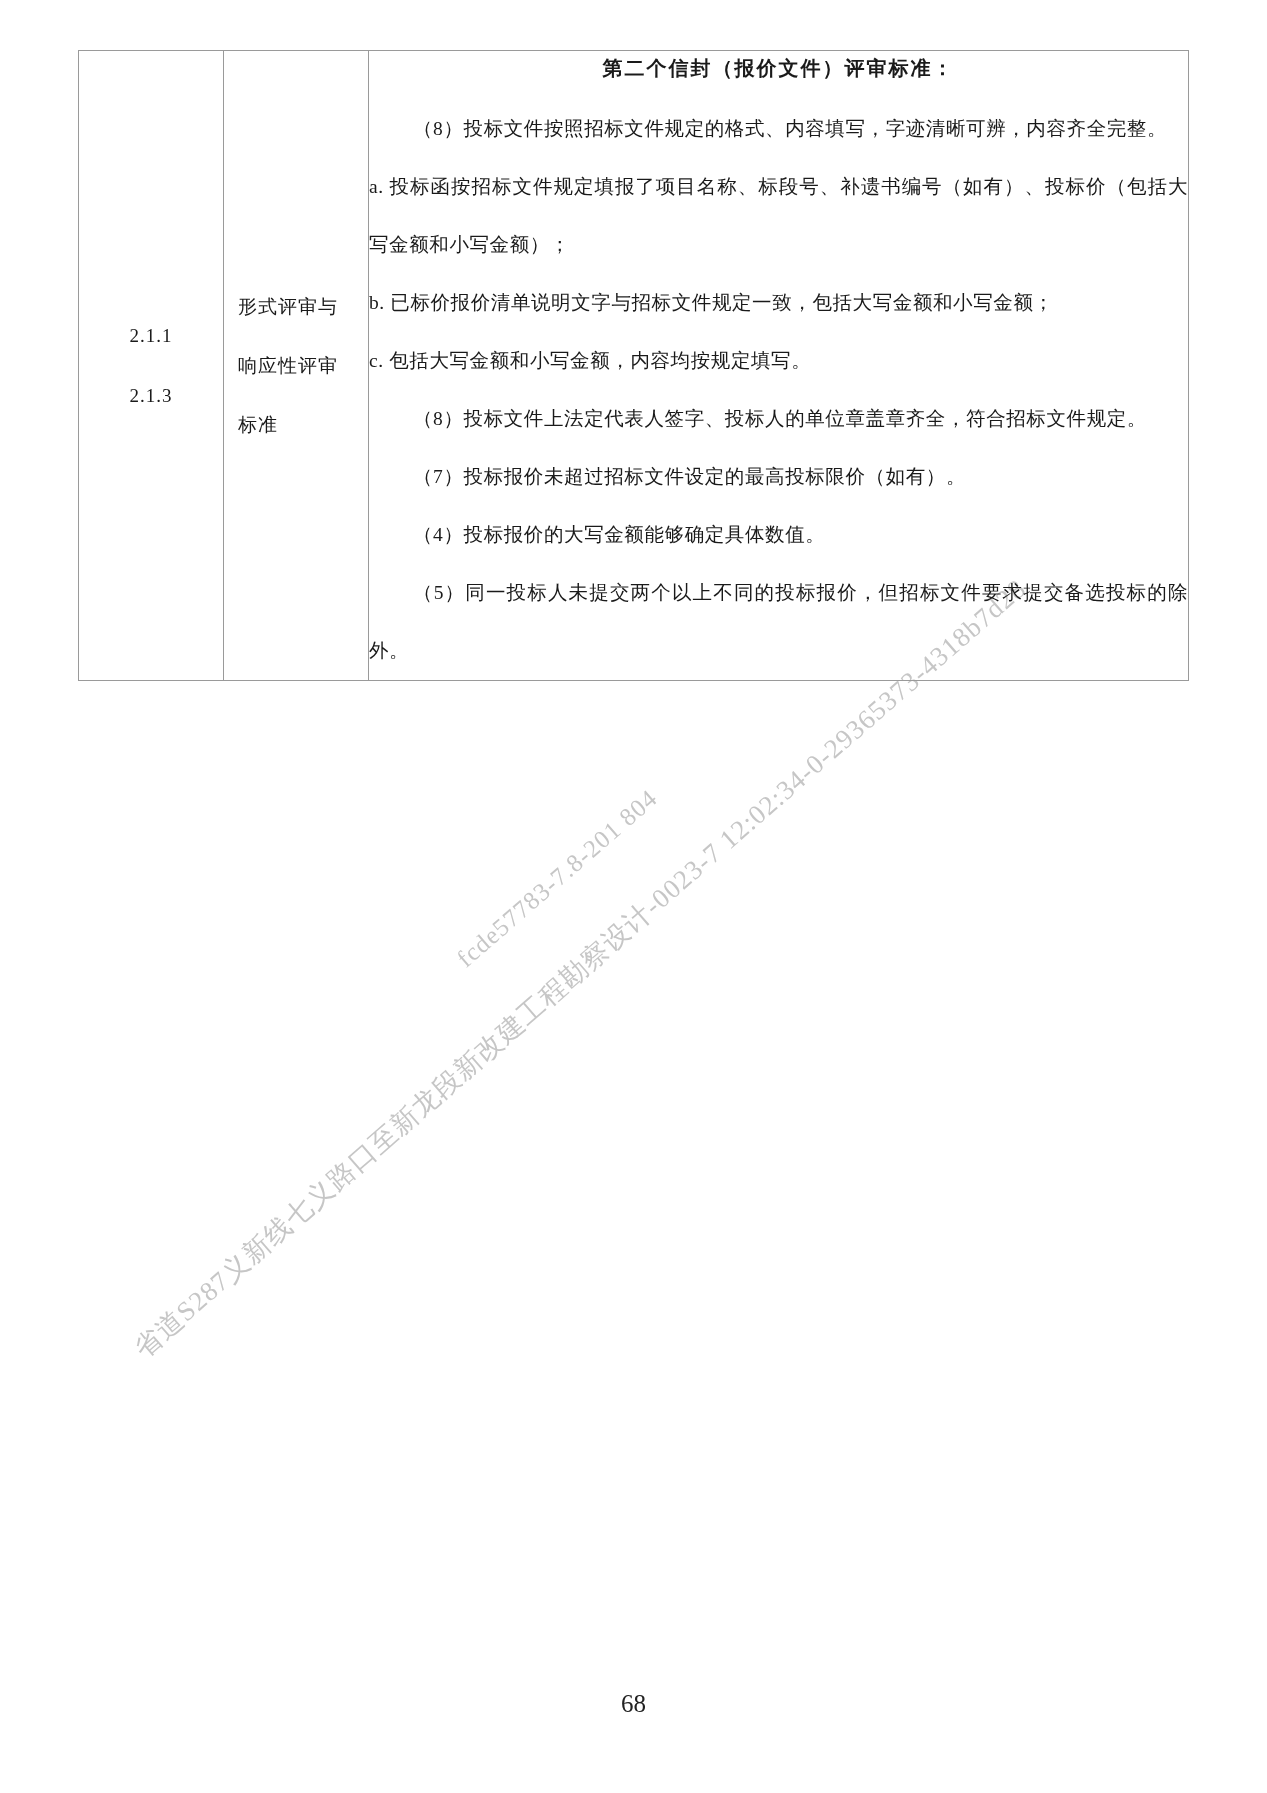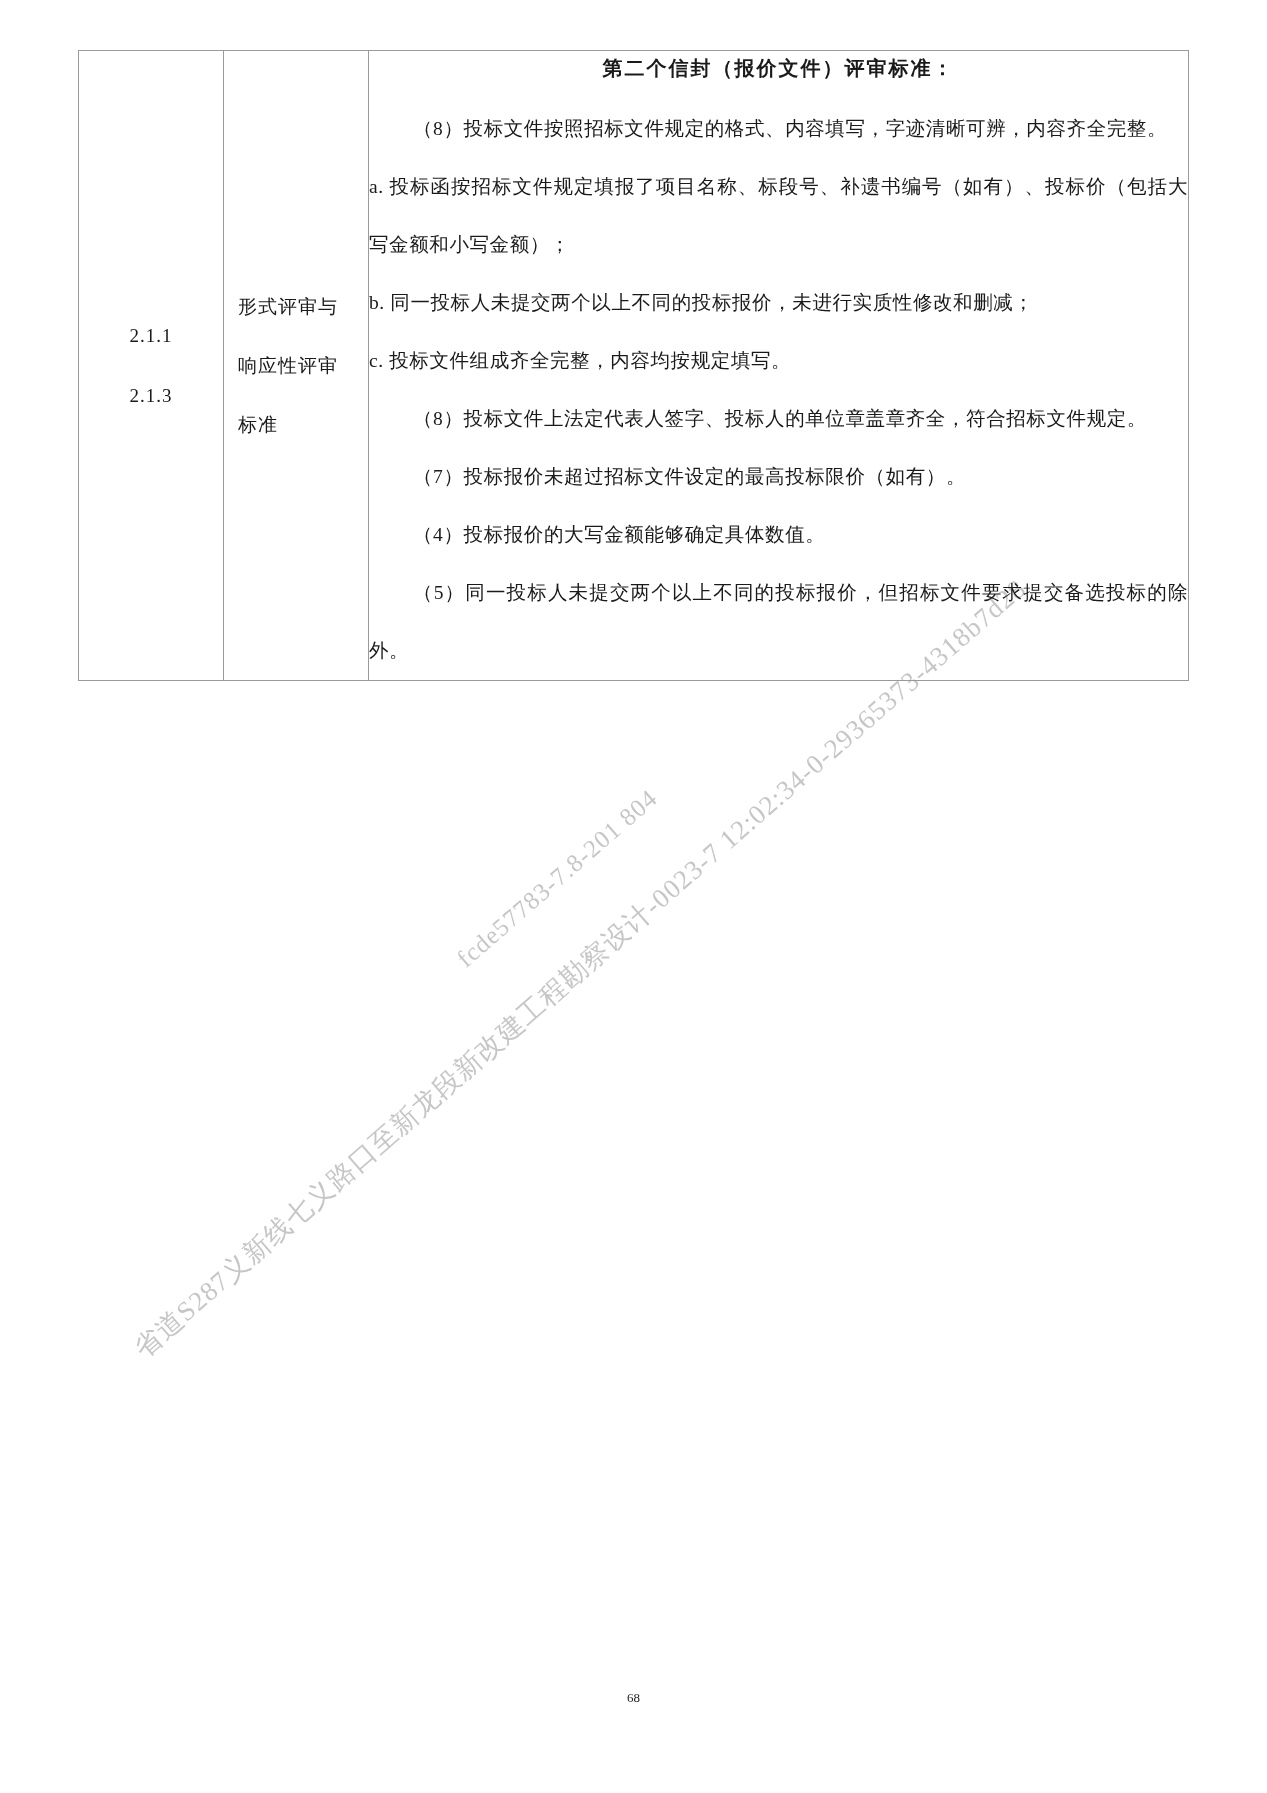--- a/index.html
+++ b/index.html
@@ -76,21 +76,21 @@
   }
   .para.indent {
     text-indent: 44px;
   }
   .page-number {
     position: absolute;
     left: 0;
     right: 0;
     top: 1690px;
     text-align: center;
-    font-size: 13px;
+    font-size: 25px;
     color: #222;
   }
   
   .watermark {
     position: absolute;
     left: 0;
     top: 0;
     width: 1267px;
     height: 1793px;
     pointer-events: none;
@@ -140,22 +140,22 @@
           <div class="cell-no">2.1.1</div>
           <div class="cell-no">2.1.3</div>
         </td>
         <td class="col-name">
           <div class="cell-name">形式评审与响应性评审标准</div>
         </td>
         <td class="col-body cell-body">
           <div class="body-title">第二个信封（报价文件）评审标准：</div>
           <p class="para indent">（8）投标文件按照招标文件规定的格式、内容填写，字迹清晰可辨，内容齐全完整。</p>
           <p class="para">a. 投标函按招标文件规定填报了项目名称、标段号、补遗书编号（如有）、投标价（包括大写金额和小写金额）；</p>
-          <p class="para">b. 同一投标人未提交两个以上不同的投标报价，未进行实质性修改和删减；</p>
-          <p class="para">c. 投标文件组成齐全完整，内容均按规定填写。</p>
+          <p class="para">b. 已标价报价清单说明文字与招标文件规定一致，包括大写金额和小写金额；</p>
+          <p class="para">c. 包括大写金额和小写金额，内容均按规定填写。</p>
           <p class="para indent">（8）投标文件上法定代表人签字、投标人的单位章盖章齐全，符合招标文件规定。</p>
           <p class="para indent">（7）投标报价未超过招标文件设定的最高投标限价（如有）。</p>
           <p class="para indent">（4）投标报价的大写金额能够确定具体数值。</p>
           <p class="para indent">（5）同一投标人未提交两个以上不同的投标报价，但招标文件要求提交备选投标的除外。</p>
         </td>
       </tr>
     </tbody>
   </table>
 
   <div class="page-number">68</div>

